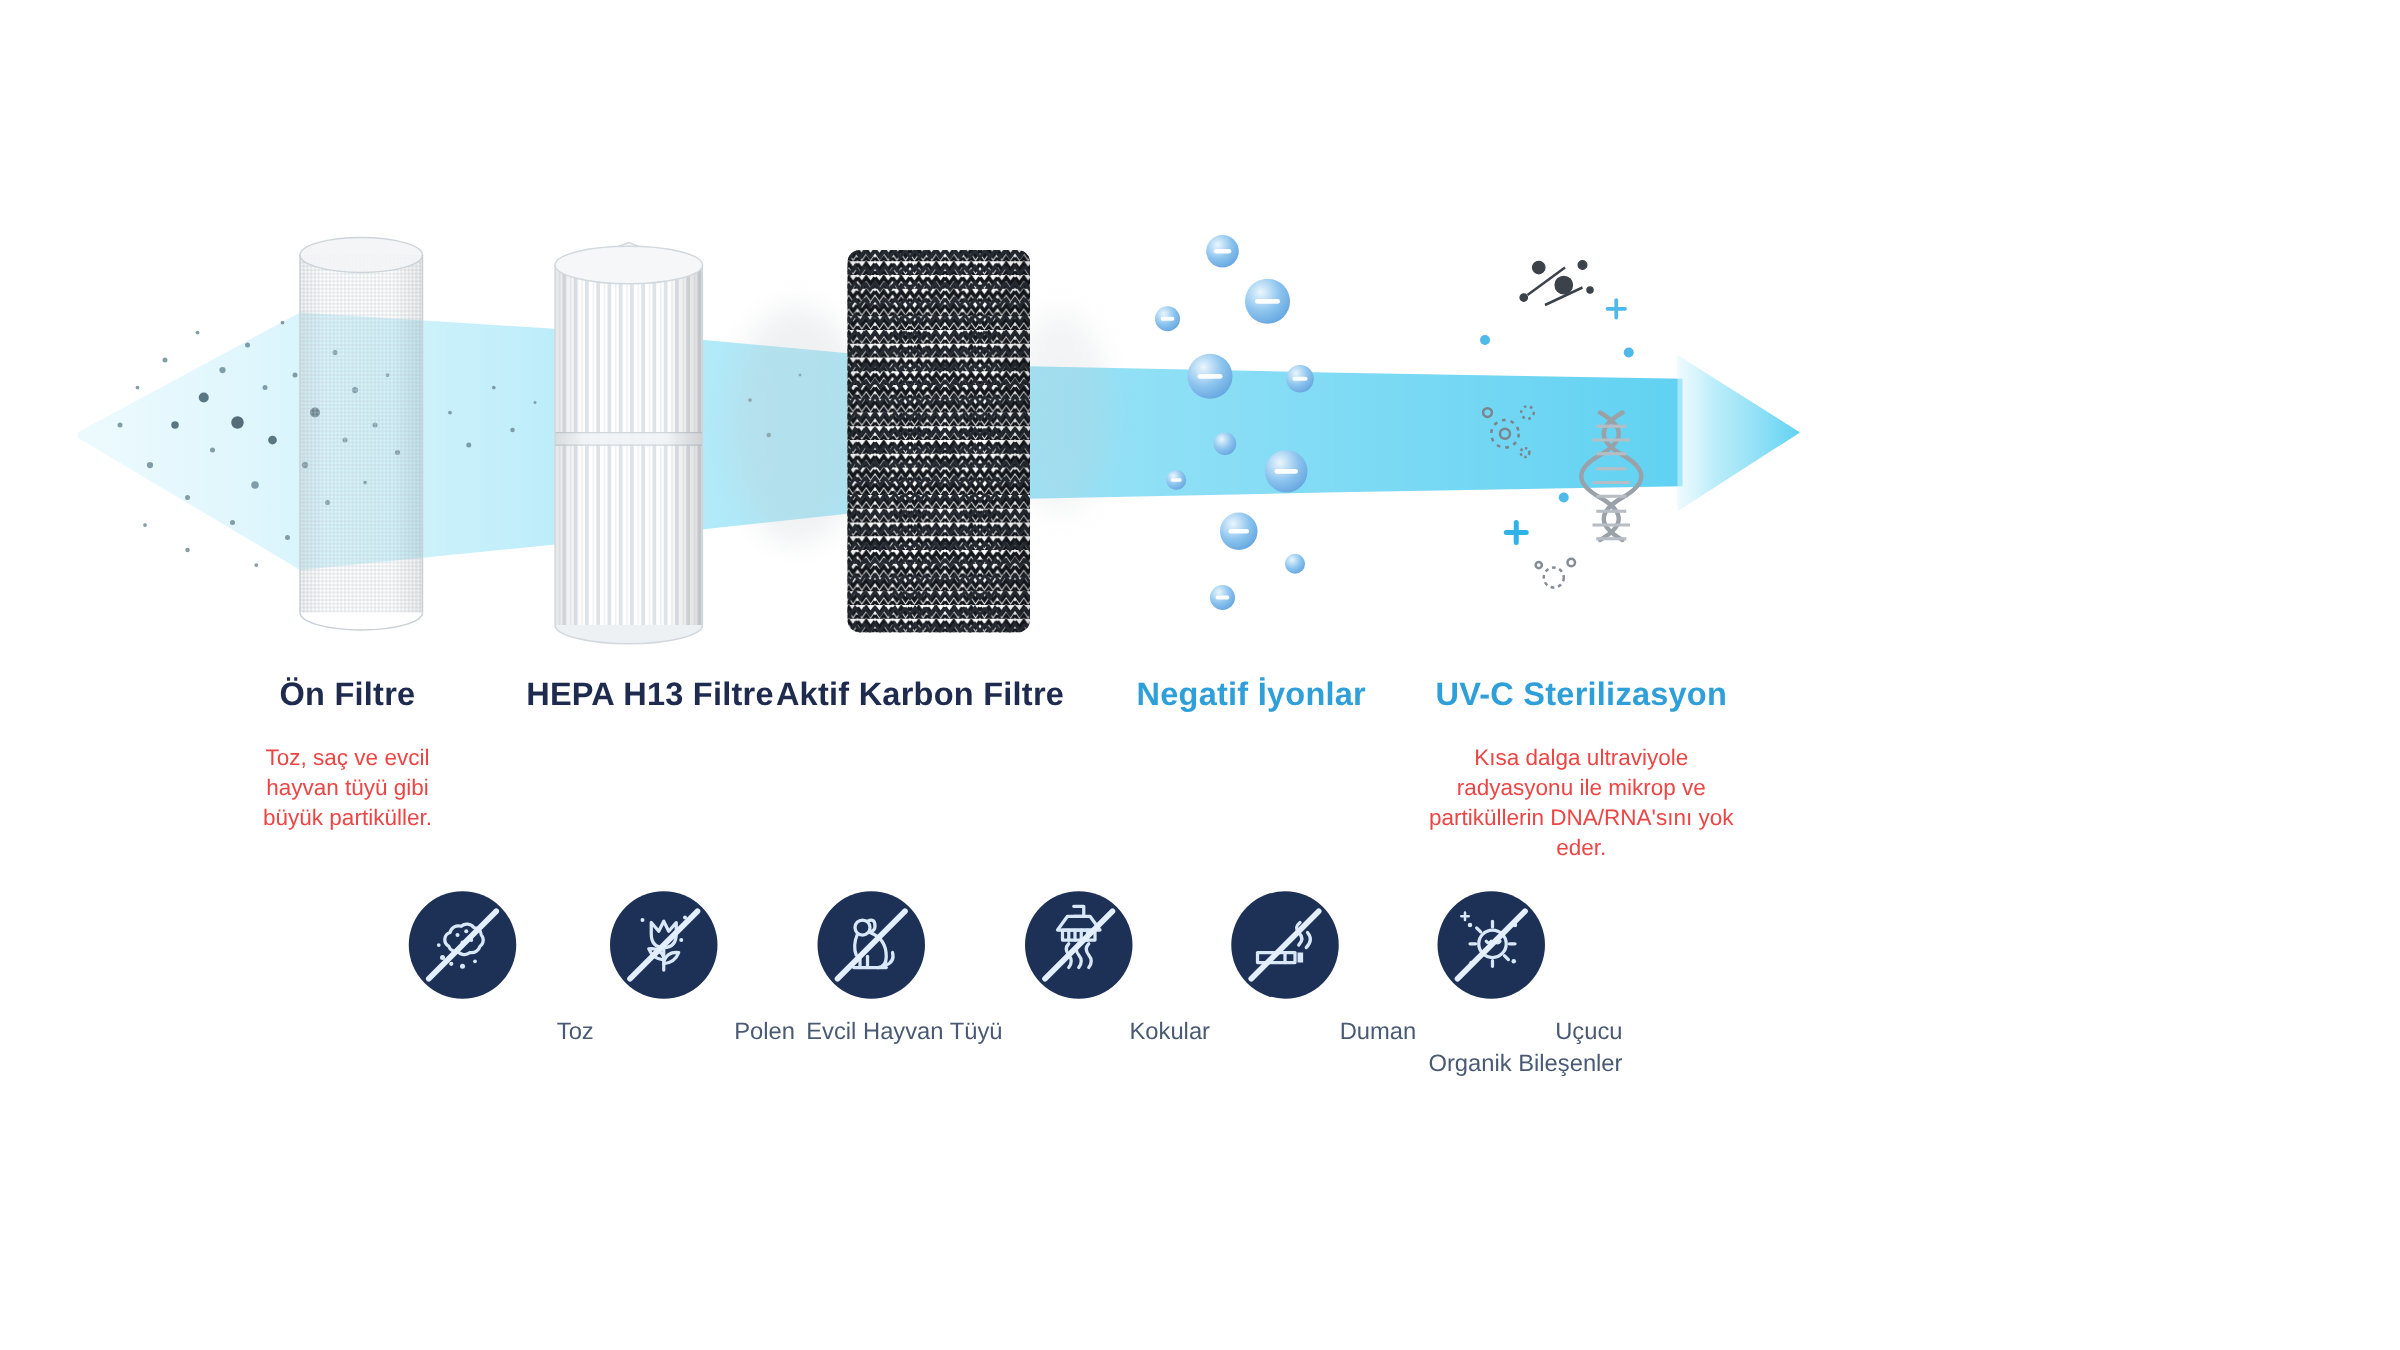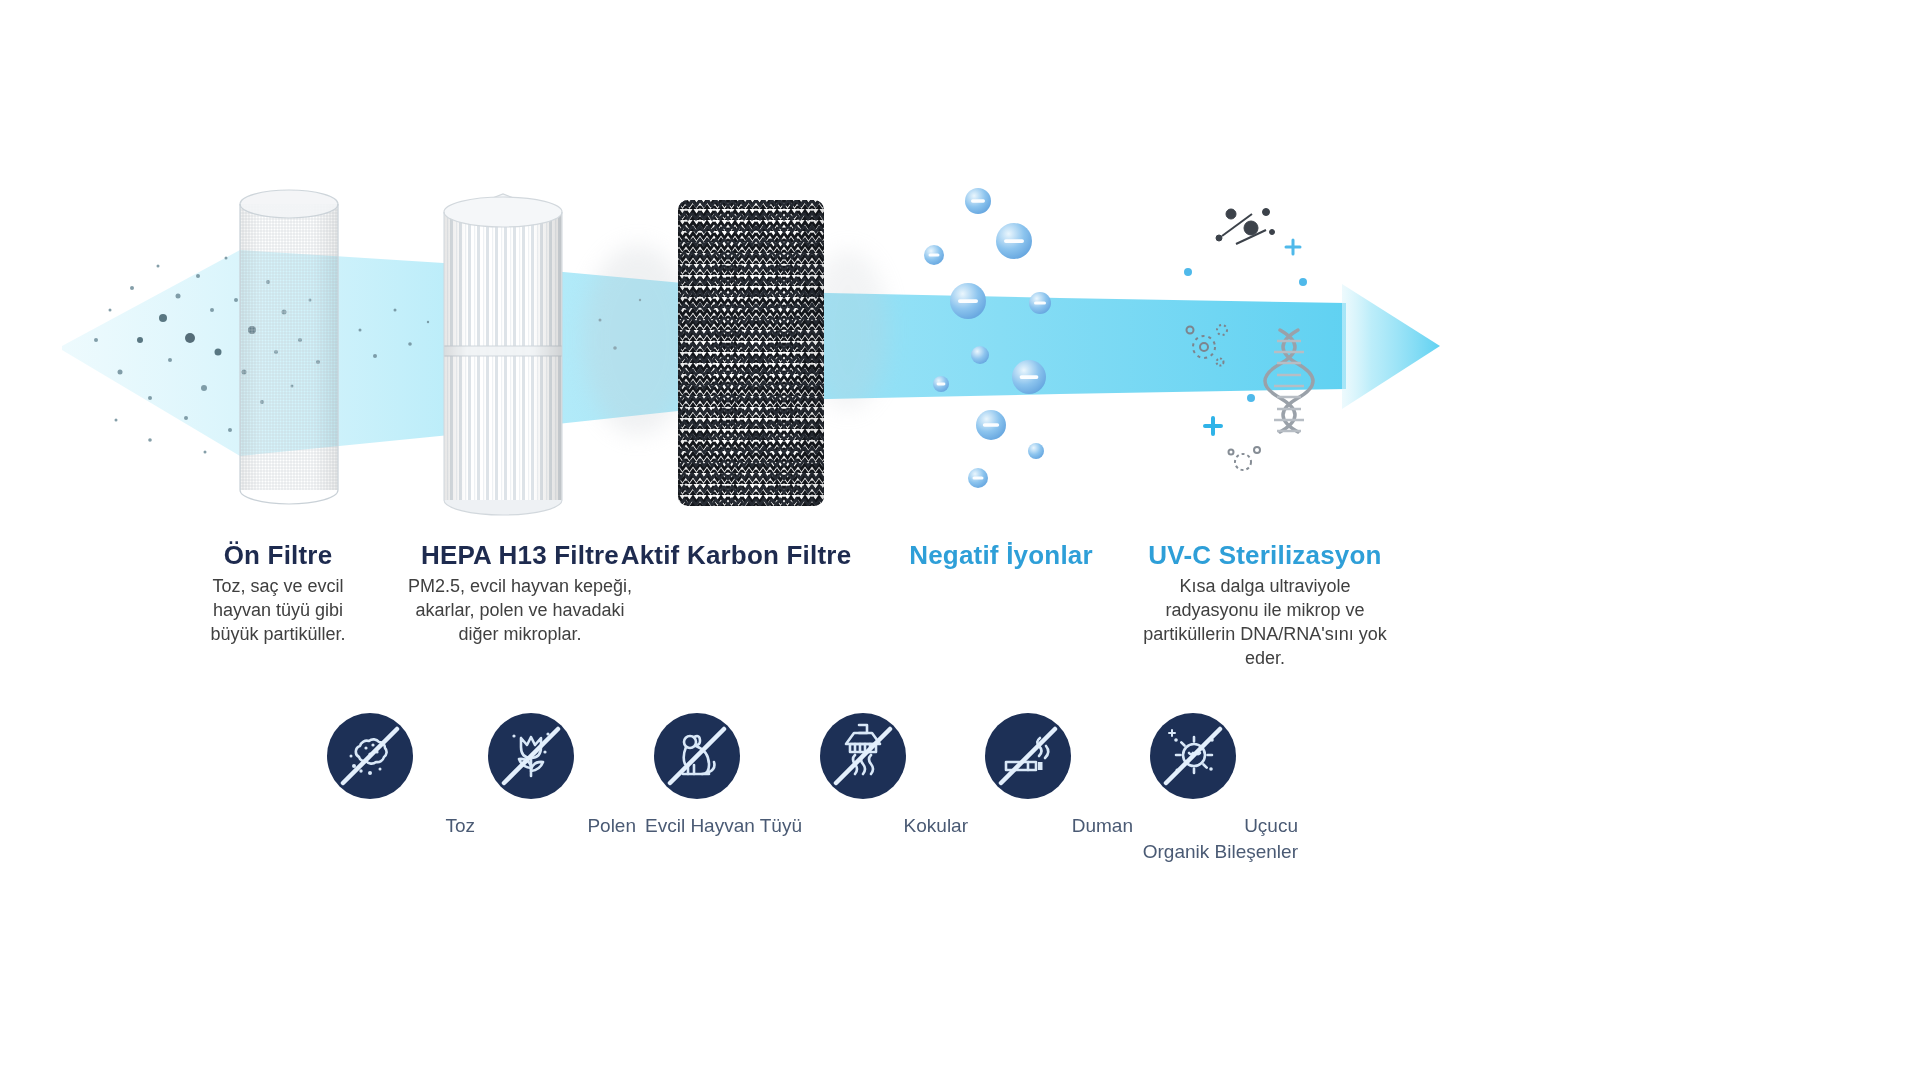--- a/index.html
+++ b/index.html
@@ -2,23 +2,23 @@
 <html><head>
 <meta charset="utf-8">
 <style>
   * { margin:0; padding:0; box-sizing:border-box; }
   html,body { width:1920px; height:1080px; background:#ffffff; }
   body { font-family:"Liberation Sans", sans-serif; position:relative; overflow:hidden; }
 
   .flow-svg { position:absolute; left:0; top:0; width:1920px; height:700px; }
 
   .stage { position:absolute; top:540px; transform:translateX(-50%); text-align:center; }
-  .stage h2 { font-size:26px; font-weight:700; color:#1e2b4f; letter-spacing:.2px; margin-bottom:3px; white-space:nowrap; }
+  .stage h2 { font-size:26px; font-weight:700; color:#1e2b4f; letter-spacing:.2px; margin-bottom:23px; white-space:nowrap; }
   .stage.blue h2 { color:#2e9fd8;text-align:center; }
-  .stage p { font-size:18px; line-height:1.34; color:#404040; }
+  .stage p { font-size:18px; line-height:1.34; color:#ef4444; }
 
   .badge { position:absolute; top:712px; transform:translateX(-50%); text-align:right; width:210px; }
   .badge .label { margin-top:13px; font-size:19px; color:#4a5a74; line-height:1.35; white-space:pre-line; }
   .badge svg { display:block; margin:0 auto; }
 </style>
 </head>
 <body>
 
 <svg class="flow-svg" viewBox="0 0 1920 700">
   <defs>
@@ -208,21 +208,20 @@
     </g>
   </g>
 </svg>
 
 <div class="stage" style="left:278px;width:170px">
   <h2>Ön Filtre</h2>
   <p>Toz, saç ve evcil hayvan tüyü gibi büyük partiküller.</p>
 </div>
 <div class="stage" style="left:520px;width:240px">
   <h2>HEPA H13 Filtre</h2>
-  <p>PM2.5, evcil hayvan kepeği, akarlar, polen ve havadaki diğer mikroplar.</p>
 </div>
 <div class="stage" style="left:736px;width:245px">
   <h2>Aktif Karbon Filtre</h2>
 </div>
 <div class="stage blue" style="left:1001px;width:225px">
   <h2>Negatif İyonlar</h2>
 </div>
 <div class="stage blue" style="left:1265px;width:245px">
   <h2>UV-C Sterilizasyon</h2>
   <p>Kısa dalga ultraviyole radyasyonu ile mikrop ve partiküllerin DNA/RNA'sını yok eder.</p>

